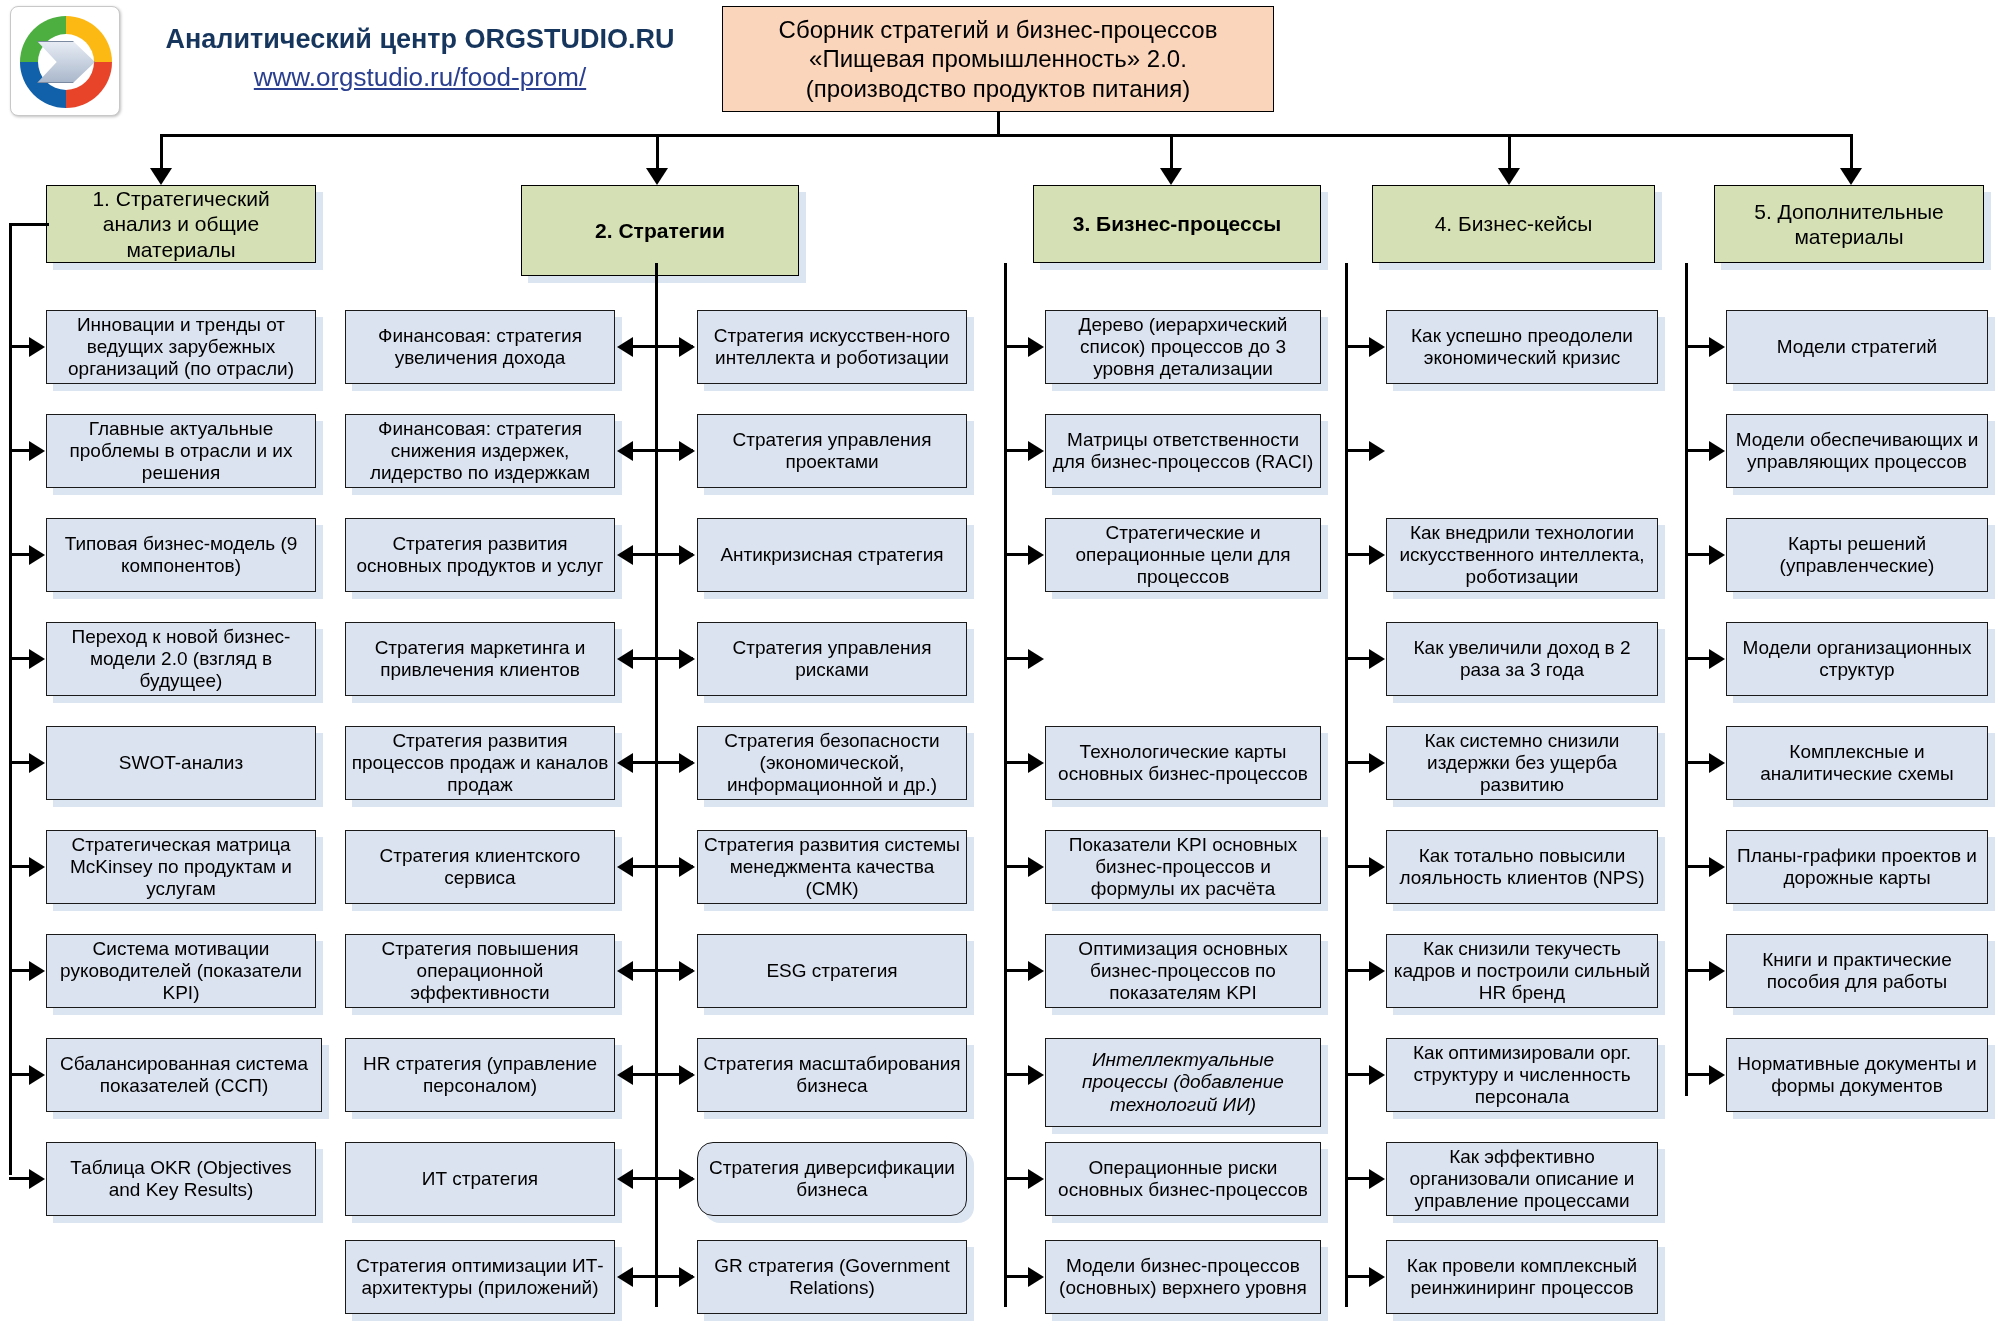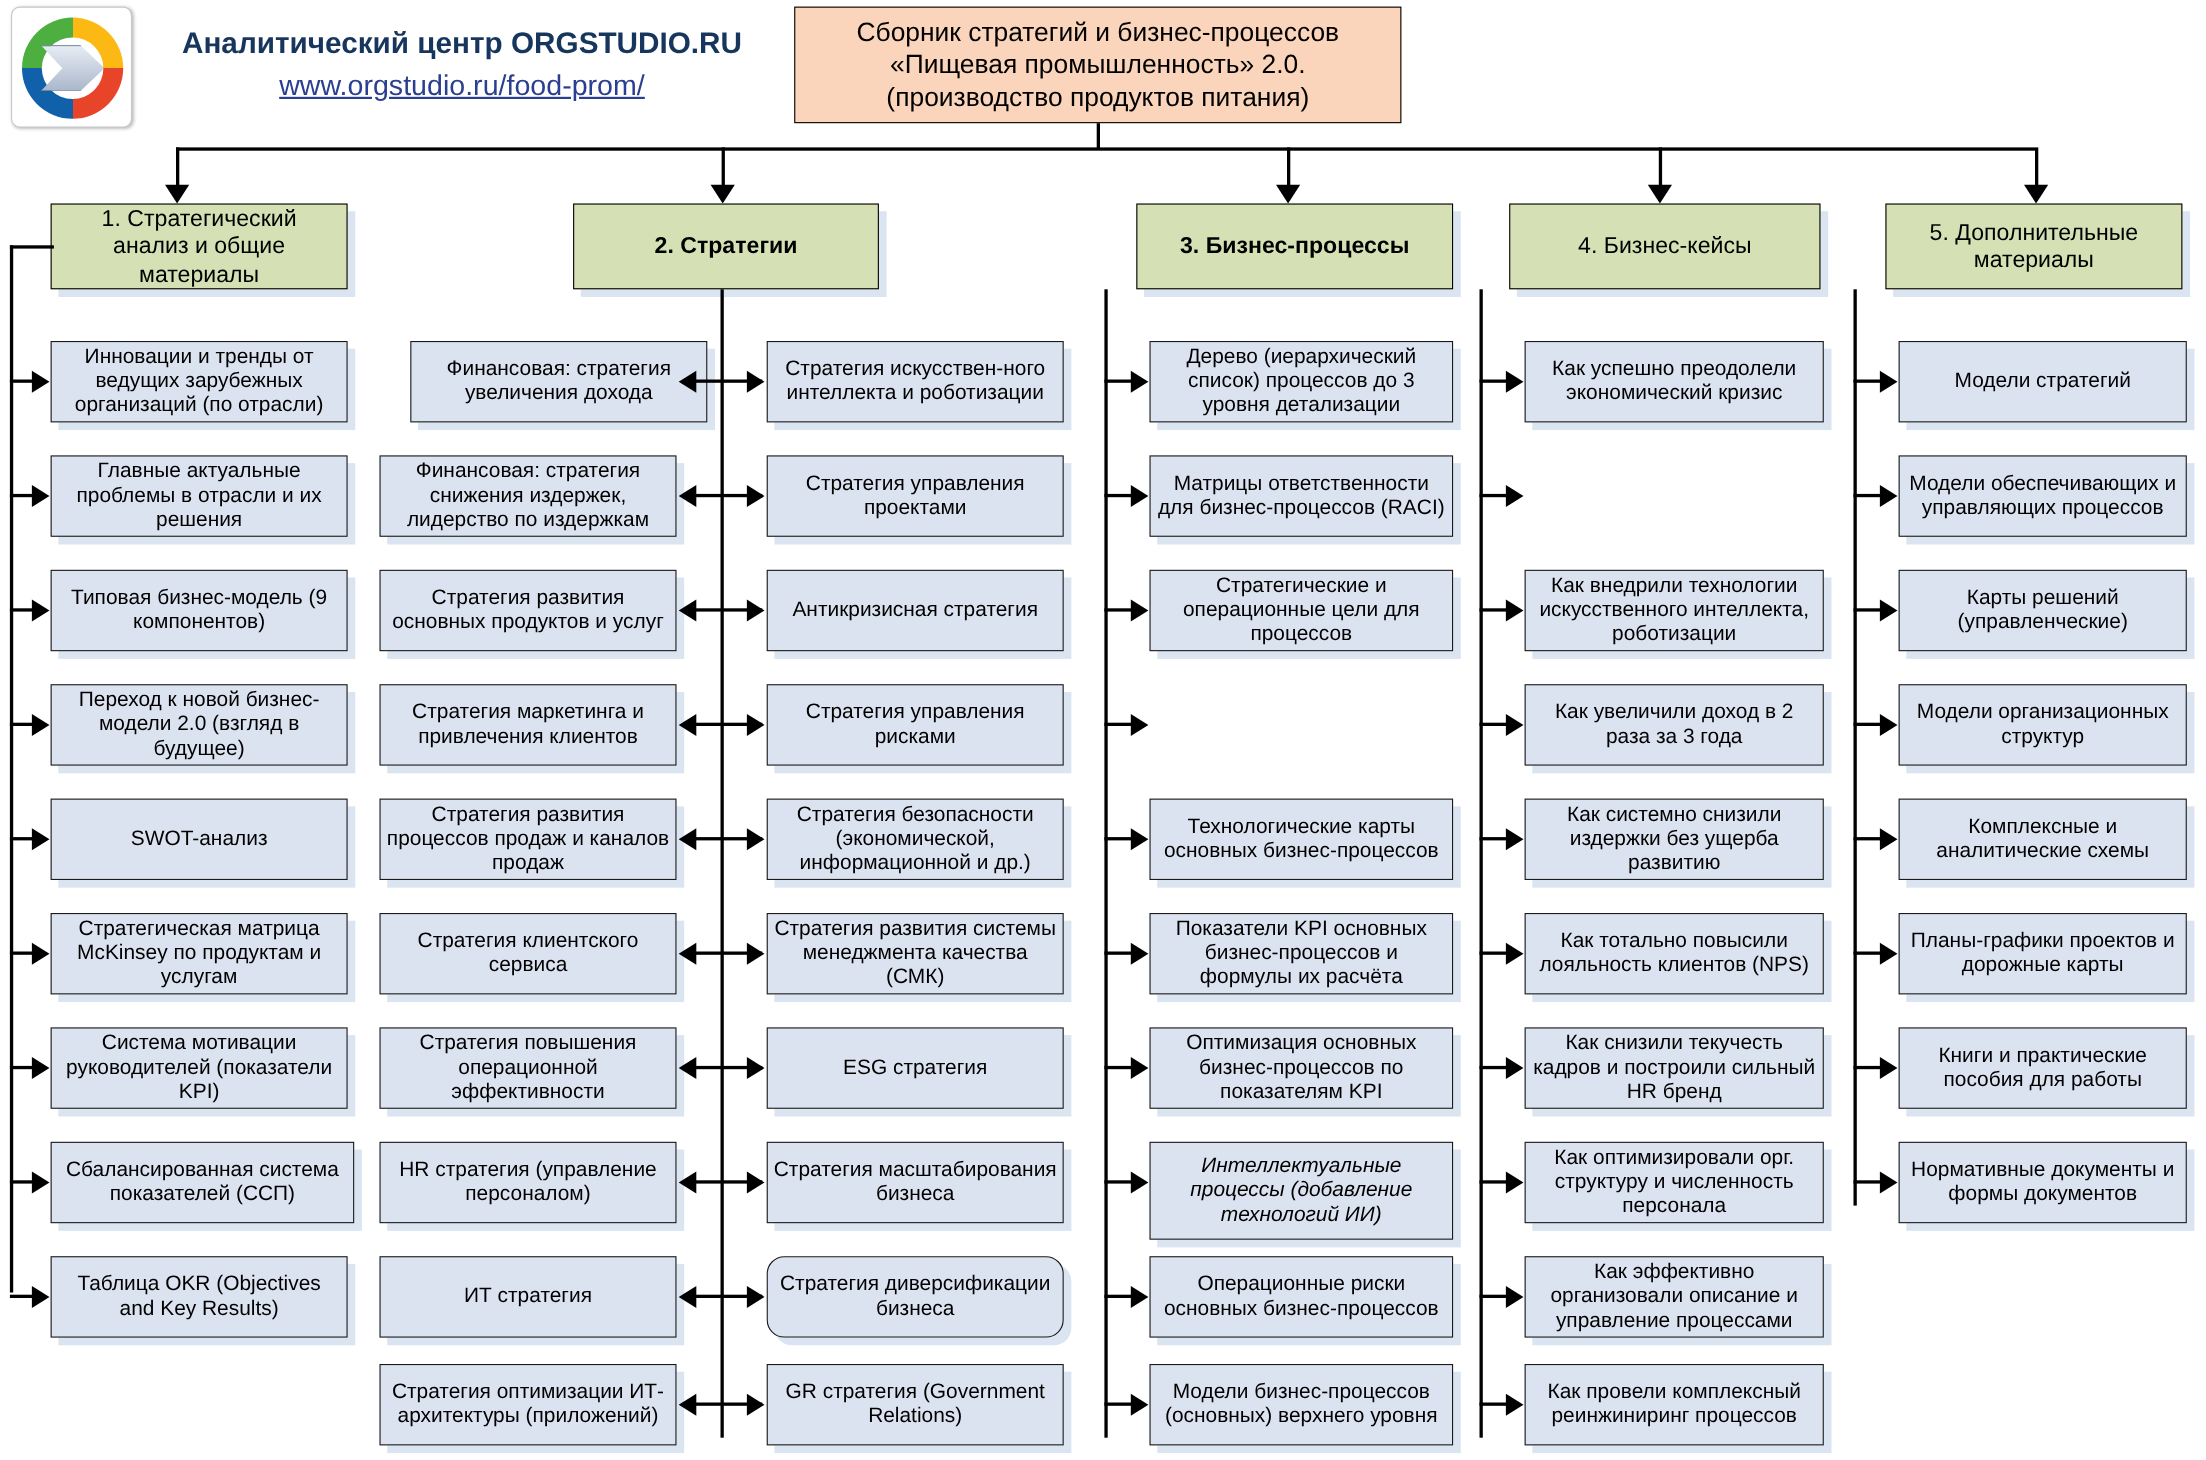--- a/index.html
+++ b/index.html
@@ -182,21 +182,21 @@
   <div class="arrow-down" style="left:1840px; top:168px;"></div>
 
   <div class="colhead" style="left:46px; top:185px; width:270px; height:78px;">
     <div>
       <div>1. Стратегический</div>
       <div>анализ и общие</div>
       <div>материалы</div>
     </div>
   </div>
 
-  <div class="colhead bold" style="left:521px; top:185px; width:278px; height:78px;">
+  <div class="colhead bold" style="left:521px; top:185px; width:278px; height:91px;">
     <div>2. Стратегии</div>
   </div>
 
   <div class="colhead bold" style="left:1033px; top:185px; width:288px; height:78px;">
     <div>3. Бизнес-процессы</div>
   </div>
 
   <div class="colhead" style="left:1372px; top:185px; width:283px; height:78px;">
     <div>4. Бизнес-кейсы</div>
   </div>
@@ -260,21 +260,21 @@
   <div class="arrow-right" style="left:29px; top:1065px;"></div>
 
   <div class="item" style="left:46px; top:1142px; width:270px; height:74px;">
     <span>Таблица OKR (Objectives and Key Results)</span>
     </div>
   <div class="ln hl" style="left:9px; top:1177px; width:21px;"></div>
   <div class="arrow-right" style="left:29px; top:1169px;"></div>
 
   <div class="ln vl" style="left:655px; top:263px; height:1044px;"></div>
 
-  <div class="item" style="left:345px; top:310px; width:270px; height:74px;margin-left:28px;">
+  <div class="item" style="left:345px; top:310px; width:270px; height:74px;">
     <span>Финансовая: стратегия увеличения дохода</span>
     </div>
   <div class="item" style="left:345px; top:414px; width:270px; height:74px;">
     <span>Финансовая: стратегия снижения издержек, лидерство по издержкам</span>
     </div>
   <div class="item" style="left:345px; top:518px; width:270px; height:74px;">
     <span>Стратегия развития основных продуктов и услуг</span>
     </div>
   <div class="item" style="left:345px; top:622px; width:270px; height:74px;">
     <span>Стратегия маркетинга и привлечения клиентов</span>

